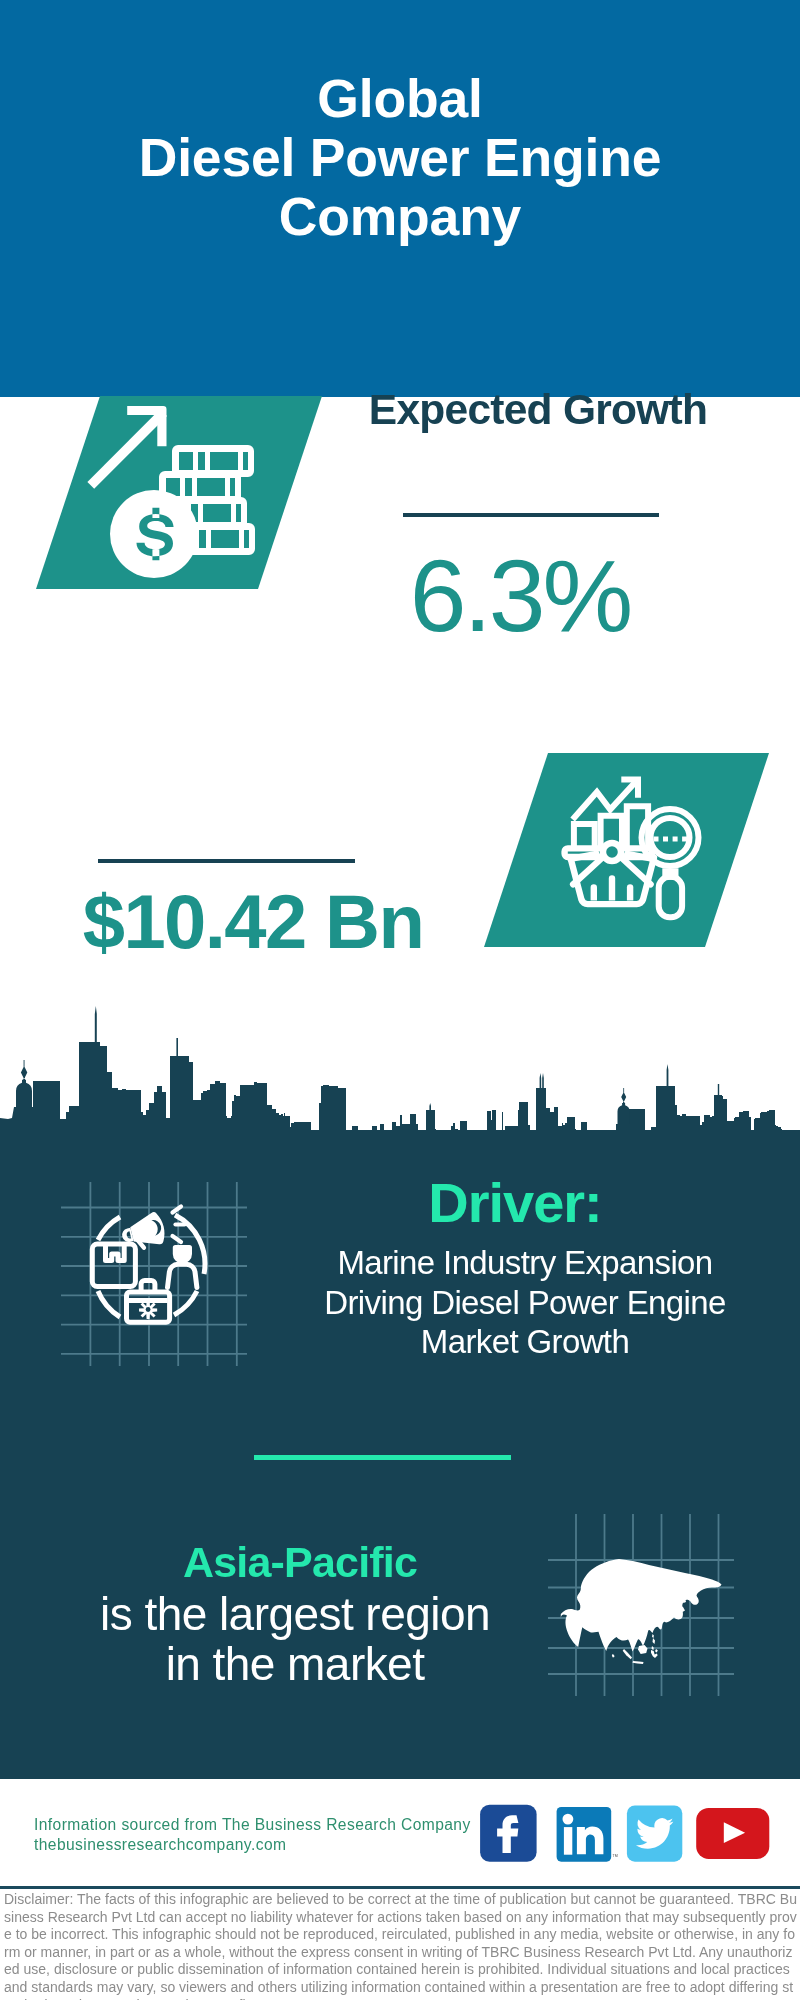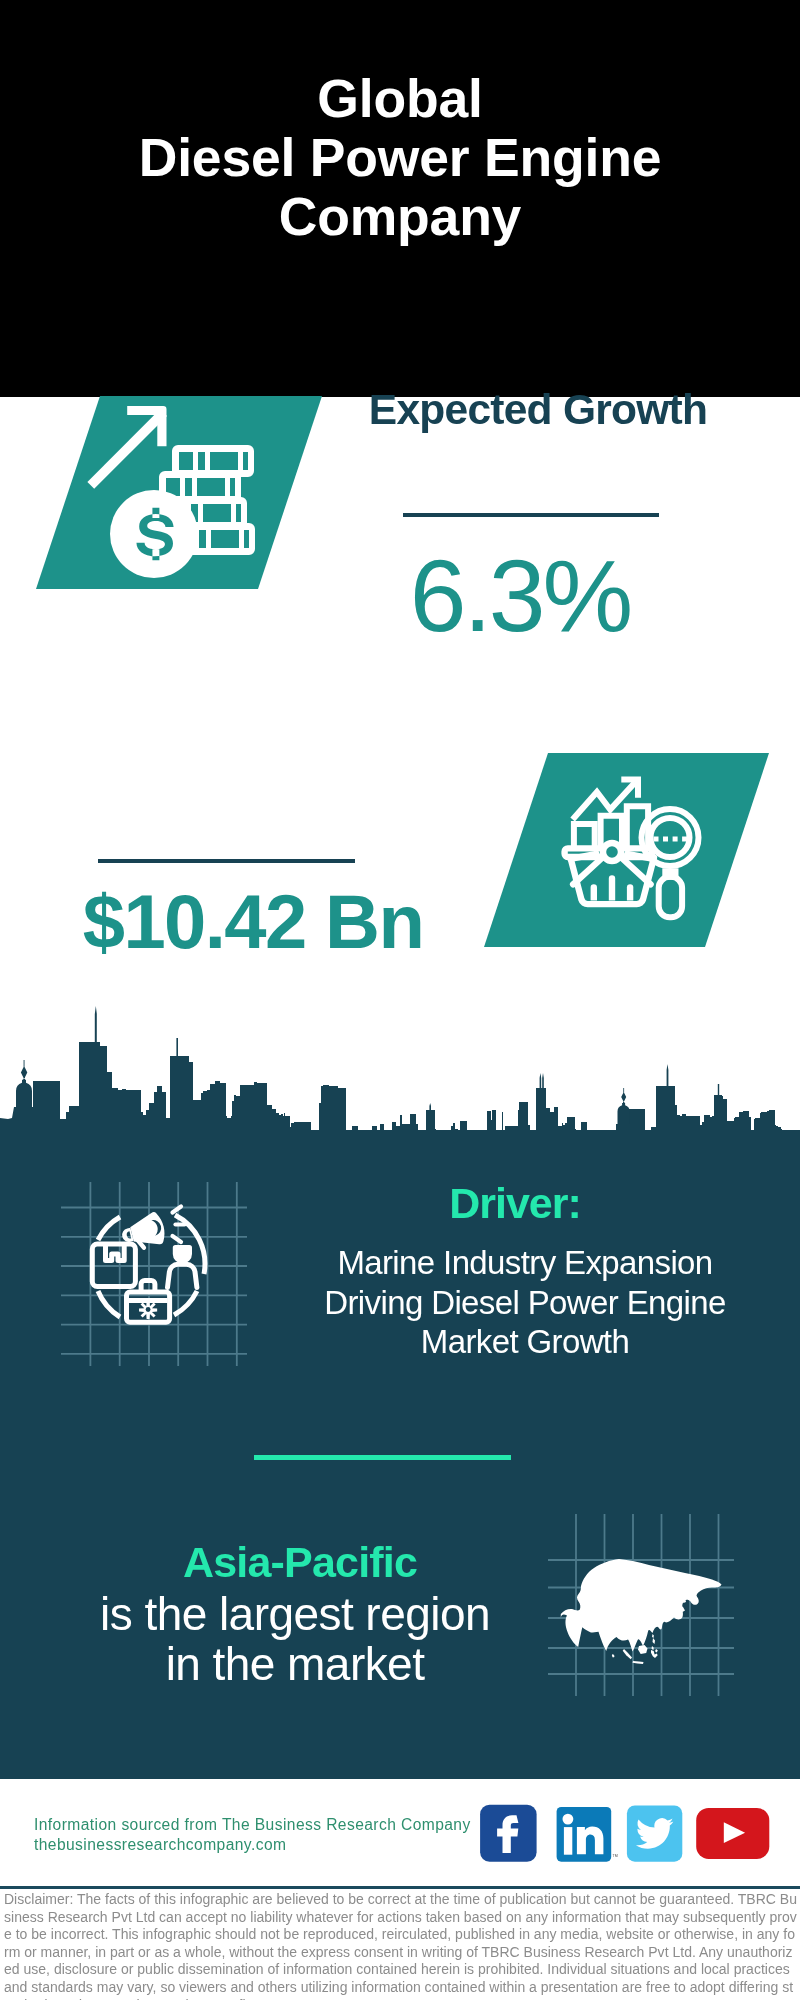--- a/index.html
+++ b/index.html
@@ -1,19 +1,19 @@
 <!DOCTYPE html>
 <html><head>
 <meta charset="utf-8">
 <style>
   html,body{margin:0;padding:0;}
   body{width:800px;height:2000px;background:#ffffff;font-family:"Liberation Sans",sans-serif;overflow:hidden;}
   .page{position:relative;width:800px;height:2000px;background:#fff;overflow:hidden;}
 
-  .hdr{position:absolute;left:0;top:0;width:800px;height:397px;background:#000000;}
+  .hdr{position:absolute;left:0;top:0;width:800px;height:397px;background:#0369a1;}
   .hdr-title{position:absolute;left:0;top:69px;width:800px;text-align:center;color:#ffffff;
     font-weight:bold;font-size:53.5px;line-height:59px;letter-spacing:-0.2px;}
 
   .icon1{position:absolute;left:24px;top:390px;display:block;}
   .icon2{position:absolute;left:480px;top:748px;display:block;}
   .icon3{position:absolute;left:50px;top:1180px;display:block;}
   .icon4{position:absolute;left:546px;top:1510px;display:block;}
 
   .s1-label{position:absolute;left:338px;top:382px;width:400px;text-align:center;color:#174253;
     font-weight:bold;font-size:42.5px;line-height:56.5px;letter-spacing:-0.75px;}
@@ -24,21 +24,21 @@
   .s2-label{position:absolute;left:26px;top:727px;width:450px;text-align:center;color:#174253;
     font-weight:bold;font-size:42.5px;line-height:56.5px;letter-spacing:-0.75px;}
   .s2-rule{position:absolute;left:98px;top:859px;width:257px;height:4px;background:#174253;}
   .s2-value{position:absolute;left:28px;top:873px;width:450px;text-align:center;color:#1d928a;
     font-weight:bold;font-size:76px;line-height:98px;letter-spacing:-1.6px;}
 
   .darkpanel{position:absolute;left:0;top:1130px;width:800px;height:649px;background:#174253;}
   .skyline{position:absolute;left:0;top:1000px;width:800px;height:145px;display:block;}
 
   .driver-head{position:absolute;left:285px;top:1182px;width:460px;text-align:center;color:#24e8ad;
-    font-weight:bold;font-size:43px;line-height:42px;letter-spacing:-1px;}
+    font-weight:bold;font-size:56px;line-height:42px;letter-spacing:-1px;}
   .driver-body{position:absolute;left:285px;top:1243px;width:480px;text-align:center;color:#ffffff;
     font-weight:normal;font-size:33px;line-height:39.7px;letter-spacing:-0.62px;}
   .mint-rule{position:absolute;left:254px;top:1455px;width:257px;height:5px;background:#24e8ad;}
 
   .region-head{position:absolute;left:60px;top:1541px;width:480px;text-align:center;color:#24e8ad;
     font-weight:bold;font-size:43px;line-height:42px;letter-spacing:-0.8px;}
   .region-body{position:absolute;left:50px;top:1589px;width:490px;text-align:center;color:#ffffff;
     font-weight:normal;font-size:46px;line-height:50px;letter-spacing:-0.55px;}
 
   .src{position:absolute;left:34px;top:1815px;color:#2e8f6e;font-size:15.6px;line-height:20px;letter-spacing:0.42px;}

